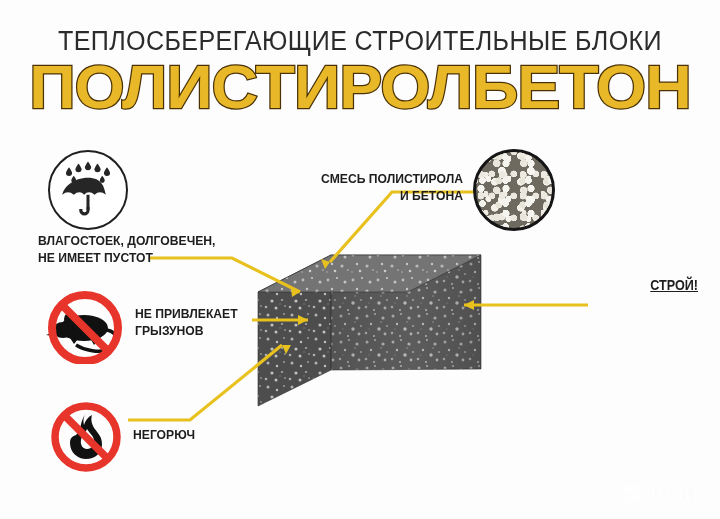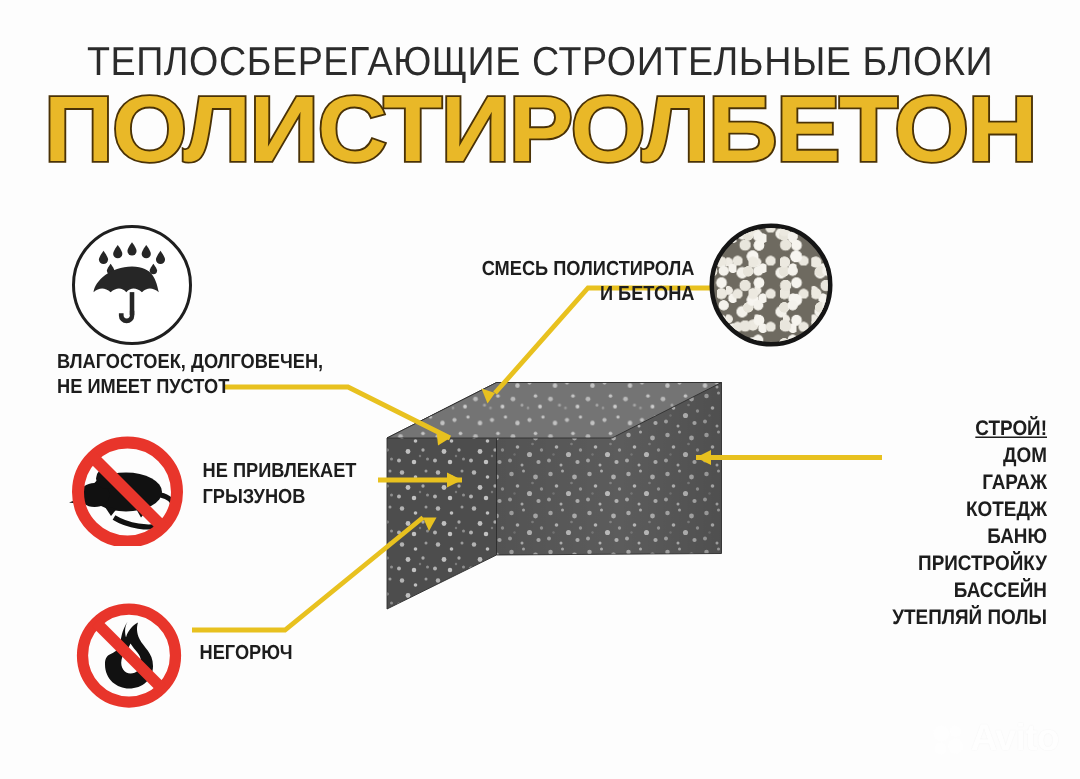--- a/index.html
+++ b/index.html
@@ -319,29 +319,20 @@
   <div class="bead-circle" style="left:473px; top:149px; width:82px; height:82px;">
     <div class="beads"></div>
   </div>
   <div class="lbl right-al" style="left:263px; top:170px; width:200px;">СМЕСЬ ПОЛИСТИРОЛА
 И БЕТОНА</div>
 
   <div style="position:absolute; left:530px; top:276px; width:168px; text-align:right;">
     <div style="font-family:'Liberation Sans',sans-serif; font-weight:bold; font-size:14px;
                 line-height:18px; color:#1d1d1d; text-decoration:underline; transform:scaleX(0.9);
                 transform-origin:right center;">СТРОЙ!</div>
-    <div id="uses-items">
-        <div style="font-family: &quot;Liberation Sans&quot;, sans-serif; font-weight: bold; font-size: 14px; line-height: 18px; color: rgb(29, 29, 29); transform: scaleX(0.9); transform-origin: right center;">ДОМ</div>
-        <div style="font-family: &quot;Liberation Sans&quot;, sans-serif; font-weight: bold; font-size: 14px; line-height: 18px; color: rgb(29, 29, 29); transform: scaleX(0.9); transform-origin: right center;">ГАРАЖ</div>
-        <div style="font-family: &quot;Liberation Sans&quot;, sans-serif; font-weight: bold; font-size: 14px; line-height: 18px; color: rgb(29, 29, 29); transform: scaleX(0.9); transform-origin: right center;">КОТЕДЖ</div>
-        <div style="font-family: &quot;Liberation Sans&quot;, sans-serif; font-weight: bold; font-size: 14px; line-height: 18px; color: rgb(29, 29, 29); transform: scaleX(0.9); transform-origin: right center;">БАНЮ</div>
-        <div style="font-family: &quot;Liberation Sans&quot;, sans-serif; font-weight: bold; font-size: 14px; line-height: 18px; color: rgb(29, 29, 29); transform: scaleX(0.9); transform-origin: right center;">ПРИСТРОЙКУ</div>
-        <div style="font-family: &quot;Liberation Sans&quot;, sans-serif; font-weight: bold; font-size: 14px; line-height: 18px; color: rgb(29, 29, 29); transform: scaleX(0.9); transform-origin: right center;">БАССЕЙН</div>
-        <div style="font-family: &quot;Liberation Sans&quot;, sans-serif; font-weight: bold; font-size: 14px; line-height: 18px; color: rgb(29, 29, 29); transform: scaleX(0.9); transform-origin: right center;">УТЕПЛЯЙ ПОЛЫ</div>
-      </div>
   </div>
 
   <div class="avito">
     <svg width="22" height="22" viewBox="0 0 22 22">
       <circle cx="6.5" cy="7" r="5.2" fill="#ffffff" opacity="0.92"></circle>
       <circle cx="16" cy="5.5" r="3.6" fill="#ffffff" opacity="0.92"></circle>
       <circle cx="6" cy="17" r="3.8" fill="#ffffff" opacity="0.92"></circle>
       <circle cx="16" cy="15.5" r="5" fill="#ffffff" opacity="0.92"></circle>
     </svg>
     <span class="mark-text">Avito</span>

